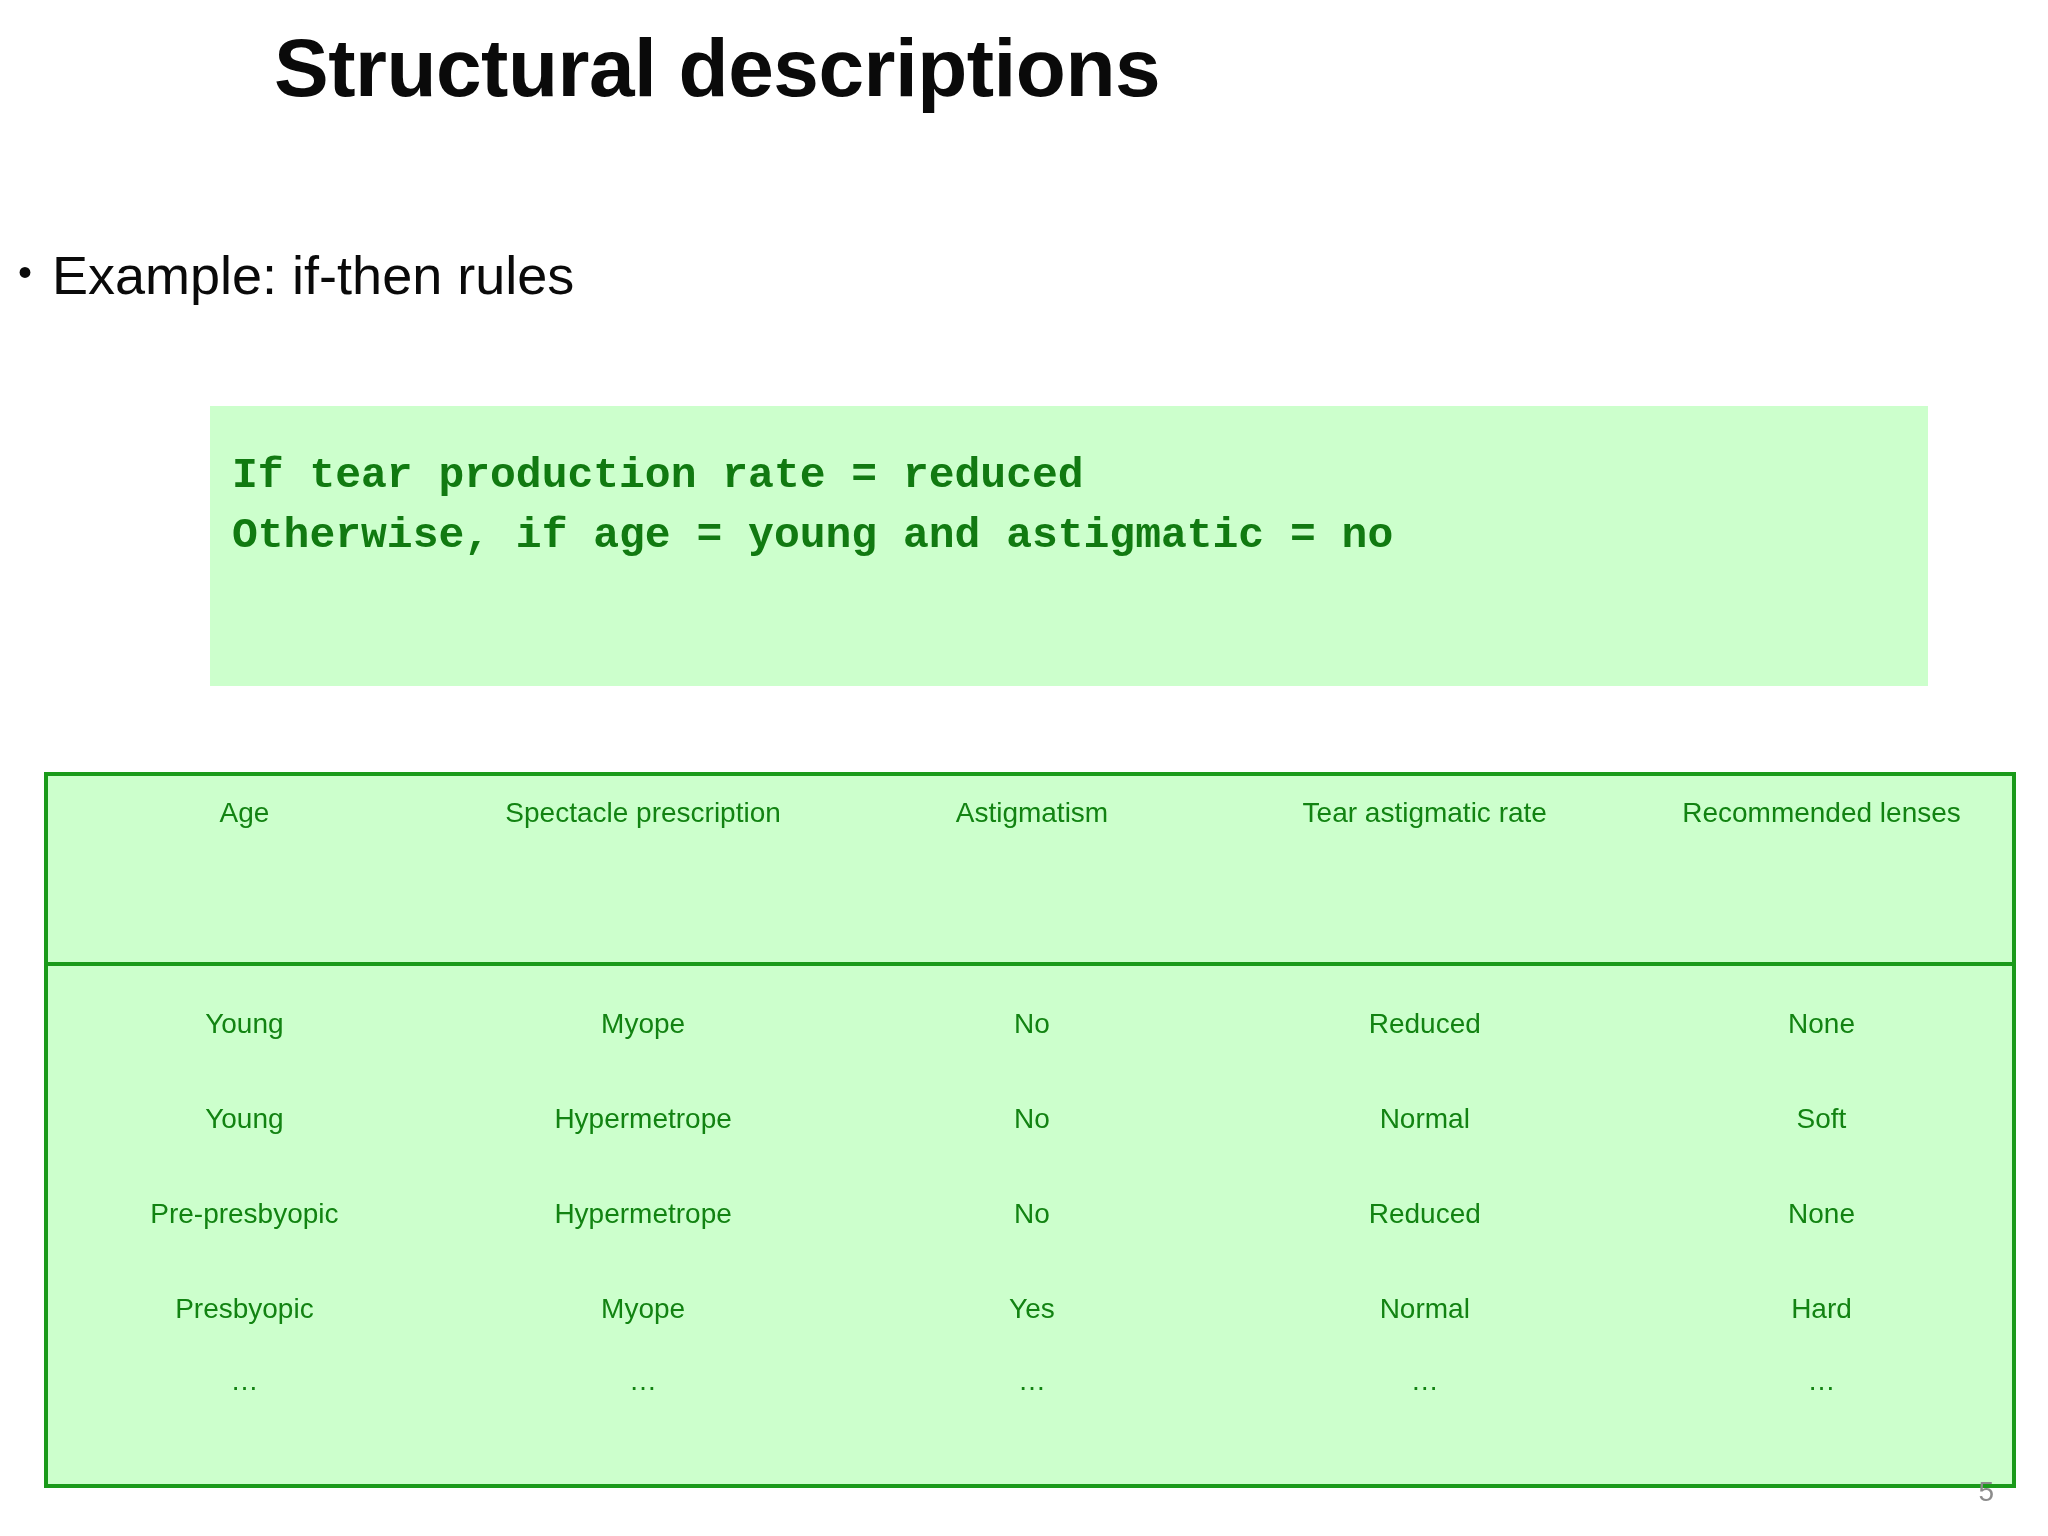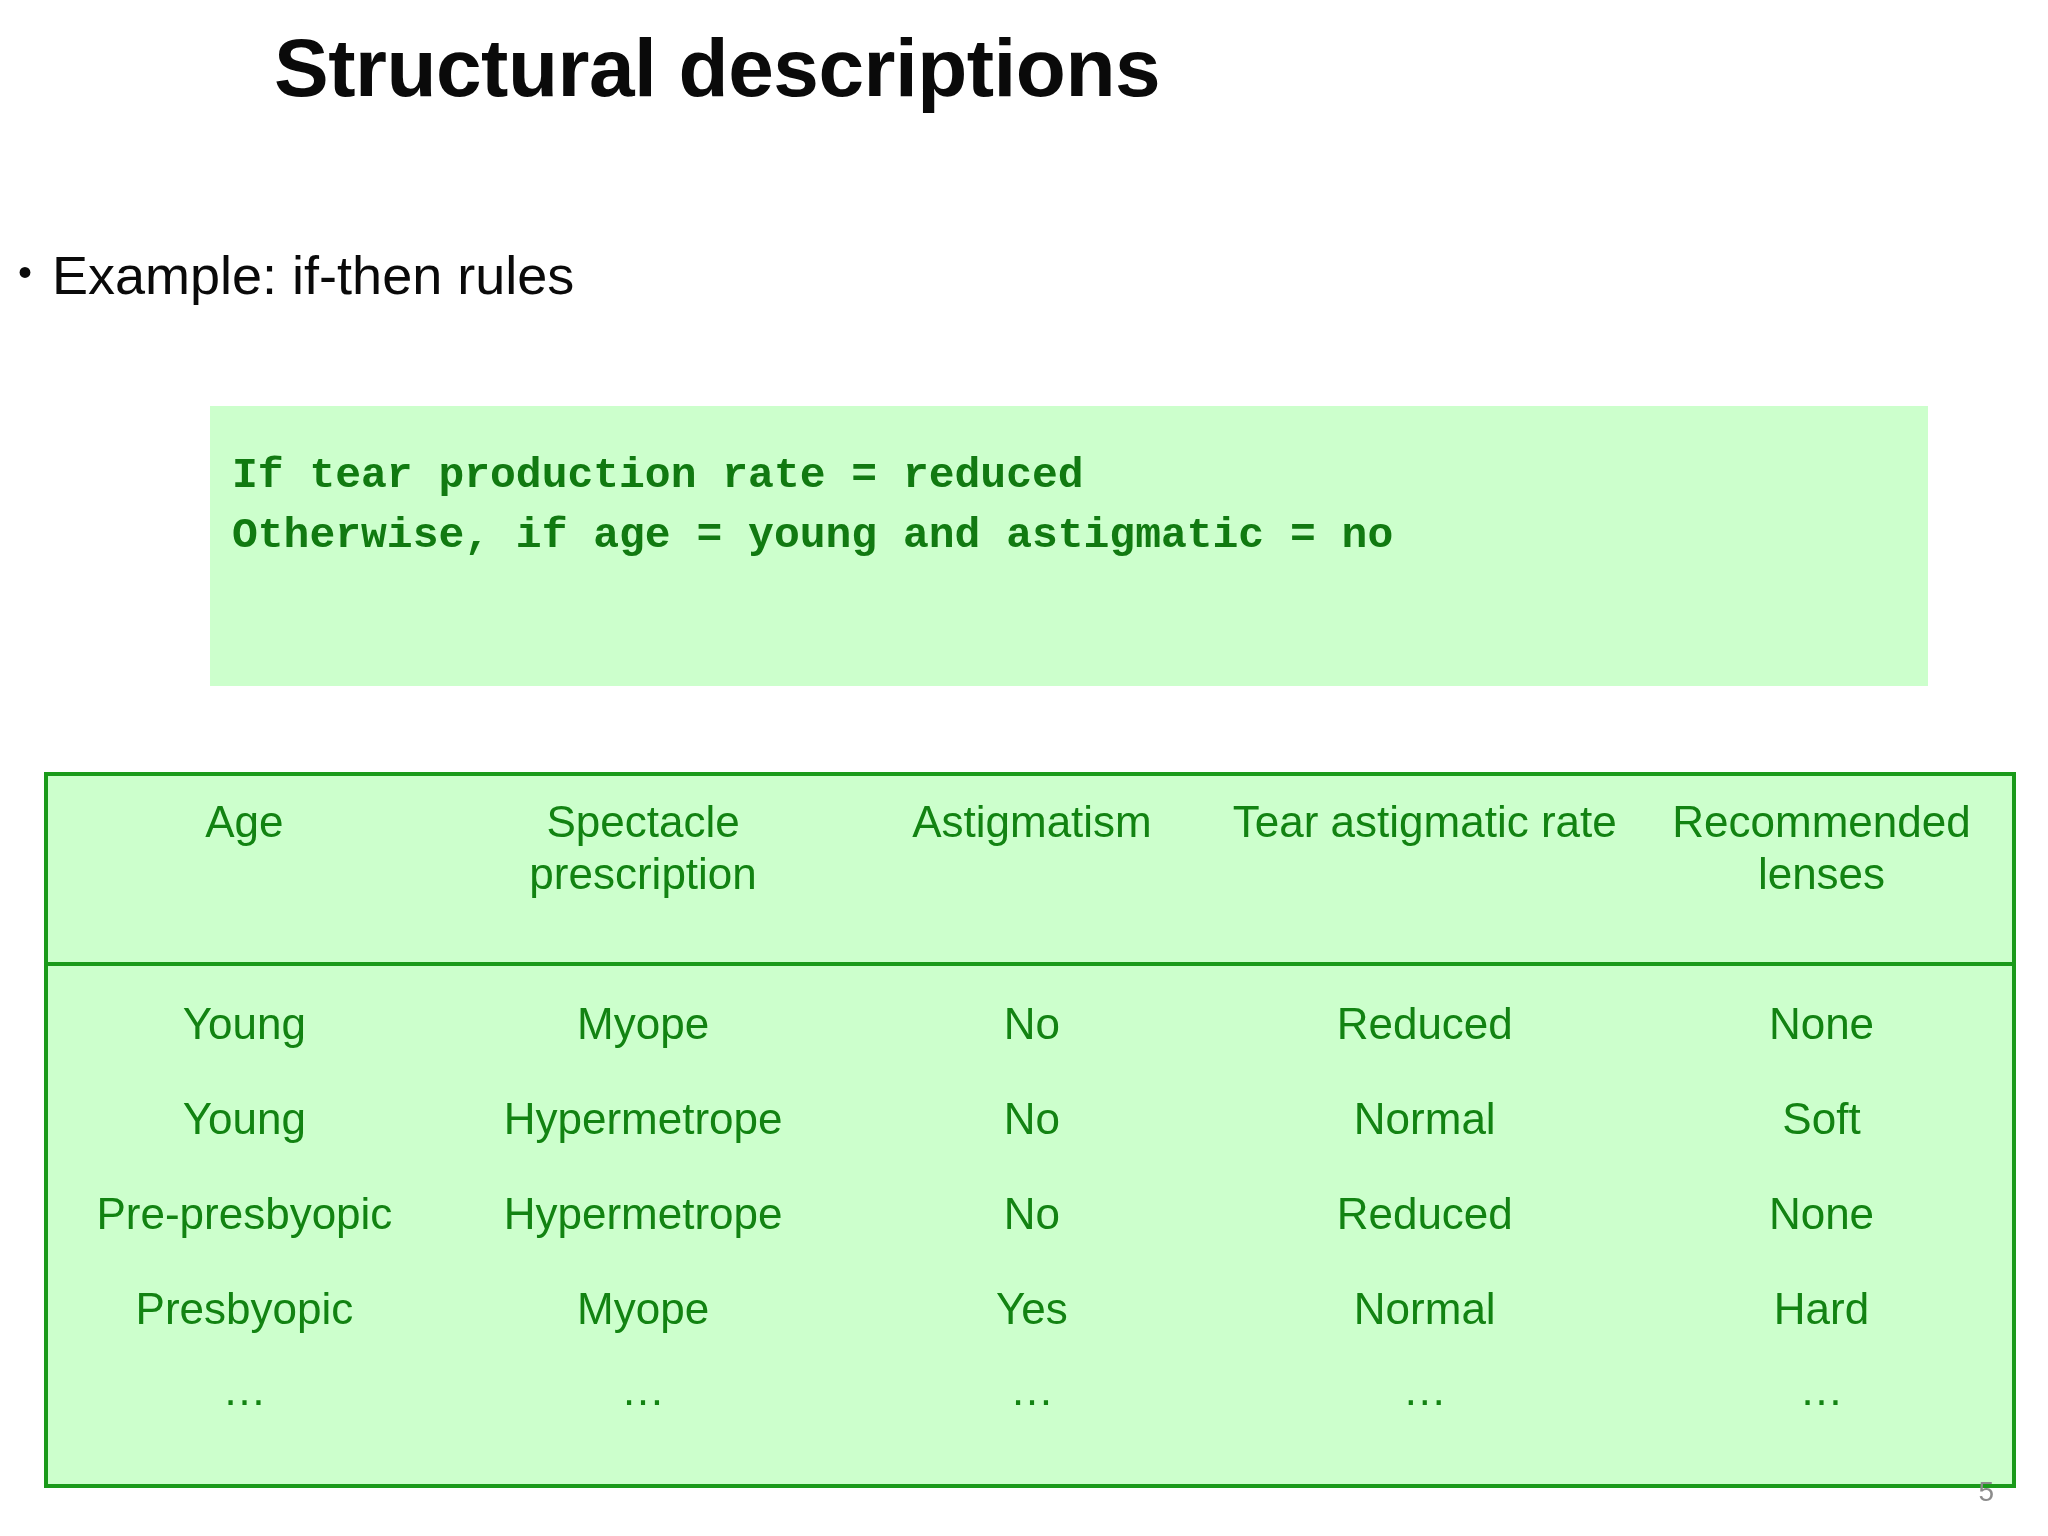--- a/index.html
+++ b/index.html
@@ -86,21 +86,21 @@
   table.data-table {
     width: 100%;
     border-collapse: collapse;
     table-layout: fixed;
   }
   table.data-table th,
   table.data-table td {
     color: #128312;
     font-weight: 400;
     text-align: center;
-    font-size: 44px;
+    font-size: 28px;
     line-height: 1.18;
     padding: 0;
     border: 0;
   }
   table.data-table thead th {
     height: 166px;
     vertical-align: top;
     padding-top: 20px;
     border-bottom: 4px solid #1a9a1a;
   }

